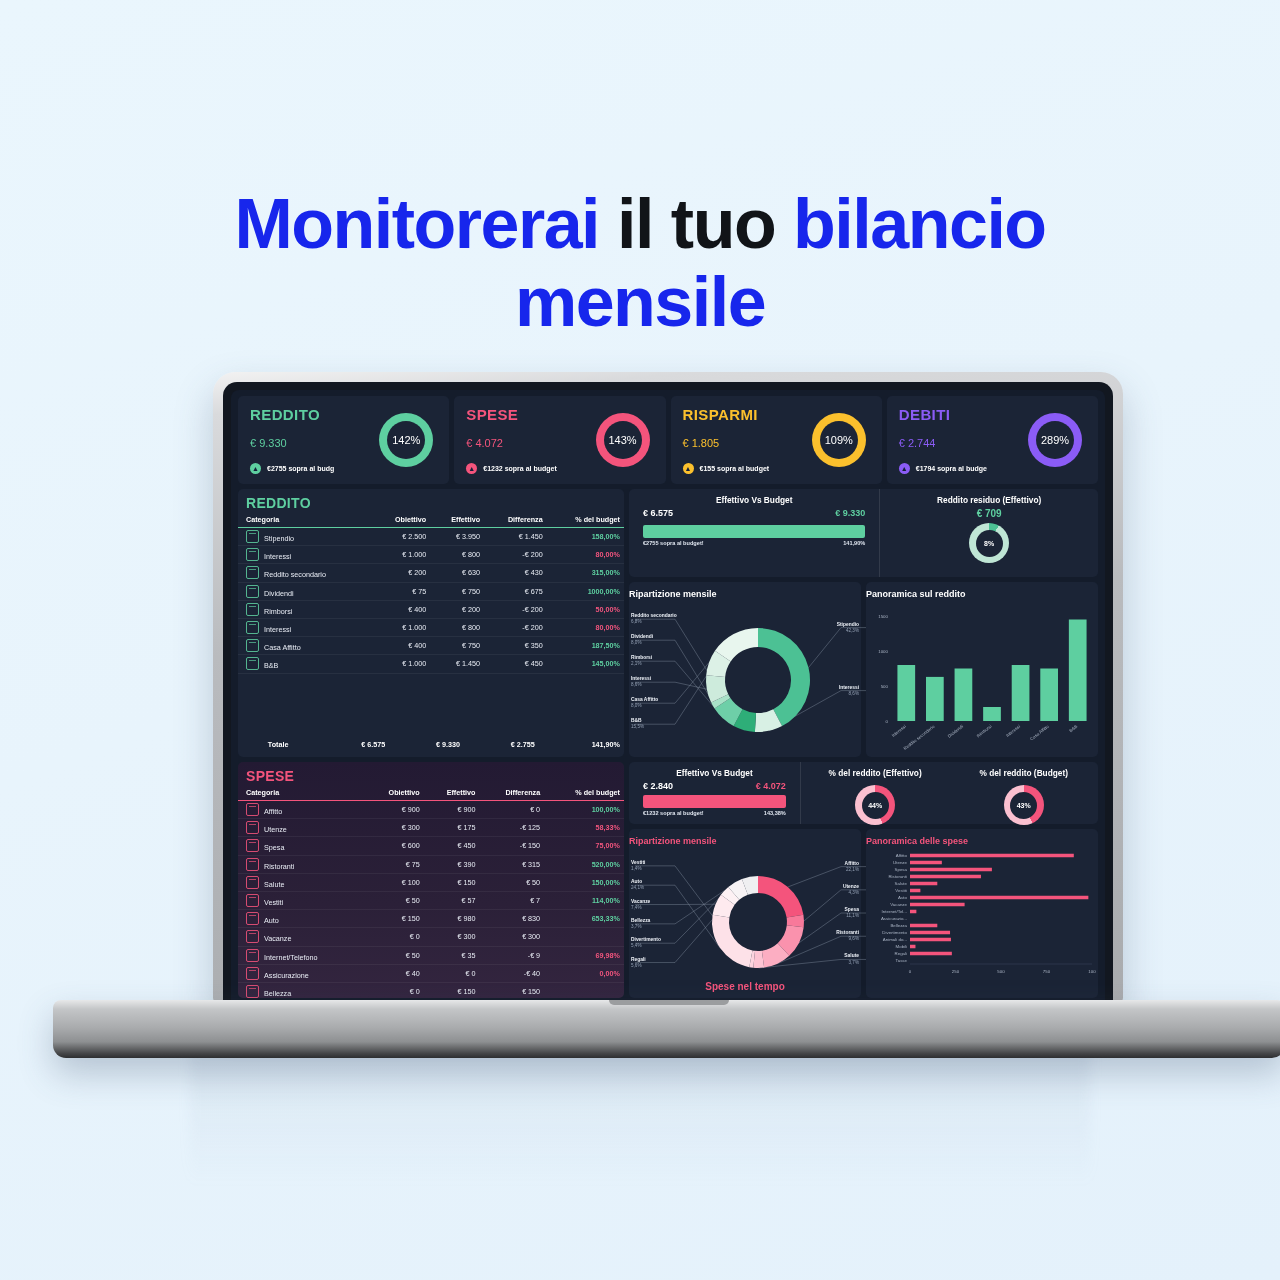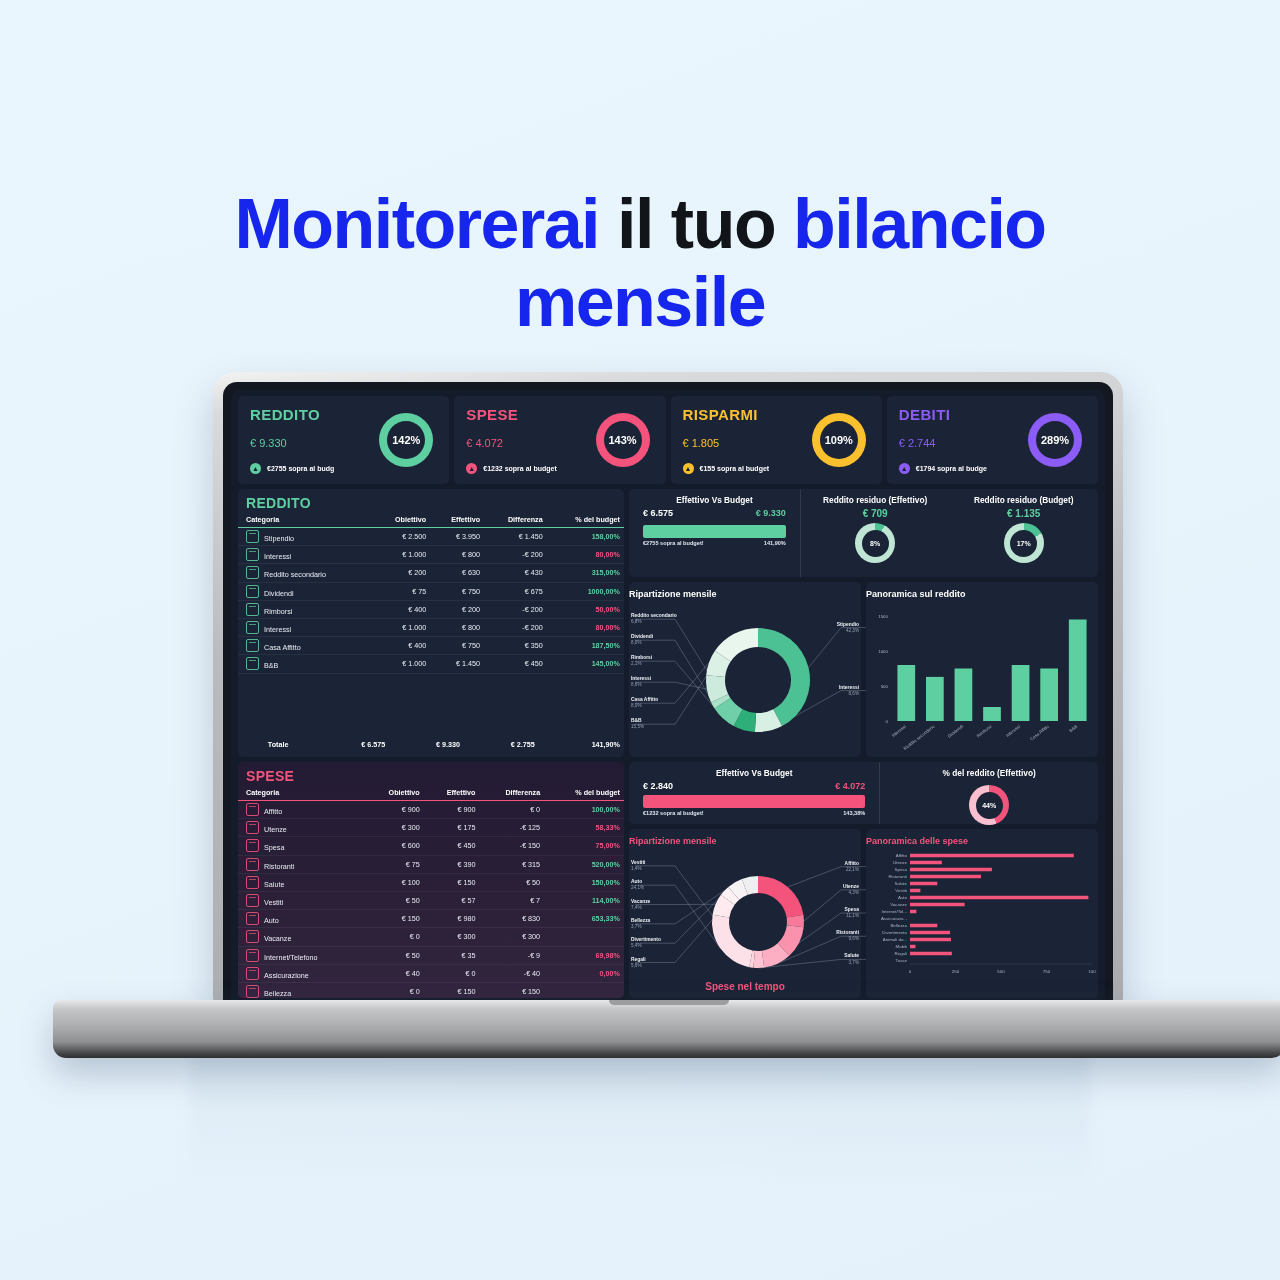--- a/index.html
+++ b/index.html
@@ -64,21 +64,21 @@
     width:11px;height:11px;border-radius:50%;display:flex;align-items:center;
     justify-content:center;font-size:7px;color:#14203a;font-weight:bold;flex:0 0 auto;
   }
   .ring{
     position:absolute;right:16px;top:50%;transform:translateY(-50%);
     width:54px;height:54px;border-radius:50%;display:flex;align-items:center;justify-content:center;
   }
   .ring .hole{
     width:38px;height:38px;border-radius:50%;background:#1b2436;
     display:flex;align-items:center;justify-content:center;
-    font-size:11px;color:#fff;font-weight:bold;
+    font-size:11px;color:#fff;font-weight:normal;
   }
   
   .body-row{display:flex;gap:5px;}
   .panel{background:#1b2436;border-radius:5px;}
   .left-col{width:386px;flex:0 0 386px;display:flex;flex-direction:column;}
   .right-col{flex:1;display:flex;flex-direction:column;gap:5px;}
 
   .sec-title{font-size:14px;font-weight:bold;letter-spacing:.3px;padding:6px 8px 2px 8px;}
   table.tbl{width:100%;border-collapse:collapse;font-size:7.2px;color:#e9edf5;}
   table.tbl th{
@@ -281,27 +281,20 @@
                     <span>€2755 sopra al budget!</span>
                     <span>141,90%</span>
                   </div>
                 </div>
                 <div class="vline"></div>
                 <div style="flex:1;">
                   <div class="mini-title">Reddito residuo (Effettivo)</div>
                   <div class="mini-val" style="color:#5ecfa0">€ 709</div>
                   <div class="donut-sm" id="res-act-ring" style="background: conic-gradient(rgb(76, 193, 148) 0deg, rgb(76, 193, 148) 8%, rgb(191, 230, 213) 8%, rgb(191, 230, 213) 100%);">
                     <div class="hole">8%</div>
-                  </div>
-                </div>
-                <div style="flex:1;">
-                  <div class="mini-title">Reddito residuo (Budget)</div>
-                  <div class="mini-val" style="color:#5ecfa0">€ 1.135</div>
-                  <div class="donut-sm" id="res-bud-ring" style="background: conic-gradient(rgb(76, 193, 148) 0deg, rgb(76, 193, 148) 17%, rgb(191, 230, 213) 17%, rgb(191, 230, 213) 100%);">
-                    <div class="hole">17%</div>
                   </div>
                 </div>
               </div>
 
               <div style="flex:1;display:flex;gap:5px;">
                 <div class="panel" style="flex:1.05;position:relative;">
                   <div class="chart-title" style="color:#fff;">Ripartizione mensile</div>
                   <div id="income-donut" style="position: relative; height: 150px;">
                       <svg width="258" height="150" style="position:absolute;left:0;top:0">
                         <path d="M114.9500305140433,129.0659400934776 L46,18.2 L6,18.2" stroke="#8b97aa" stroke-width="0.4" fill="none"></path>
@@ -474,20 +467,26 @@
                   <div class="bar-foot">
                     <span>€1232 sopra al budget!</span>
                     <span>143,38%</span>
                   </div>
                 </div>
                 <div class="vline"></div>
                 <div style="flex:1;">
                   <div class="mini-title">% del reddito (Effettivo)</div>
                   <div class="donut-sm" id="exp-act-ring" style="background: conic-gradient(rgb(244, 84, 124) 0deg, rgb(244, 84, 124) 44%, rgb(251, 192, 208) 44%, rgb(251, 192, 208) 100%);">
                     <div class="hole">44%</div>
+                  </div>
+                </div>
+                <div style="flex:1;">
+                  <div class="mini-title">% del reddito  (Budget)</div>
+                  <div class="donut-sm" id="exp-bud-ring" style="background: conic-gradient(rgb(244, 84, 124) 0deg, rgb(244, 84, 124) 43%, rgb(251, 192, 208) 43%, rgb(251, 192, 208) 100%);">
+                    <div class="hole">43%</div>
                   </div>
                 </div>
               </div>
 
               <div style="flex:1;display:flex;gap:5px;min-height:0;">
                 <div class="panel" style="flex:1.05;position:relative;">
                   <div class="chart-title" style="color:#f4547c;">Ripartizione mensile</div>
                   <div id="expense-donut" style="position: relative; height: 140px;">
                       <svg width="258" height="140" style="position:absolute;left:0;top:0">
                         <path d="M122.26855789959754,119.50480949579867 L46,17.866666666666667 L6,17.866666666666667" stroke="#8b97aa" stroke-width="0.4" fill="none"></path>

